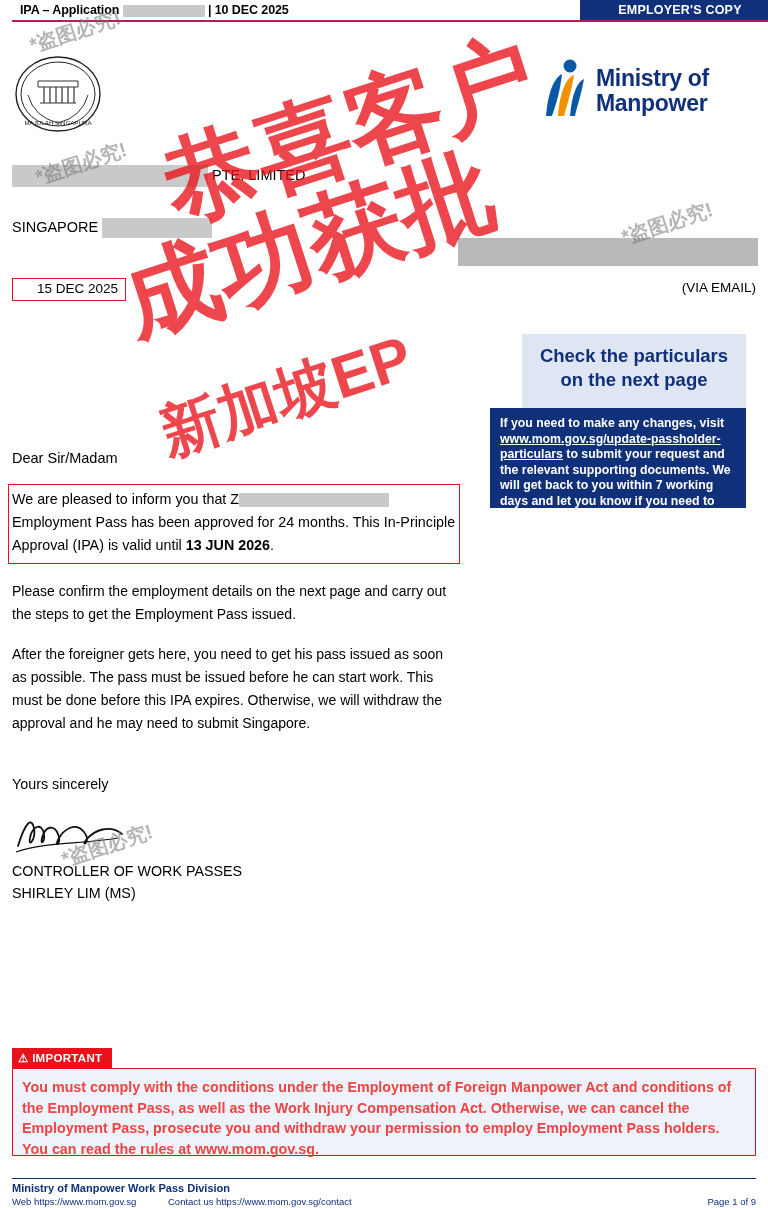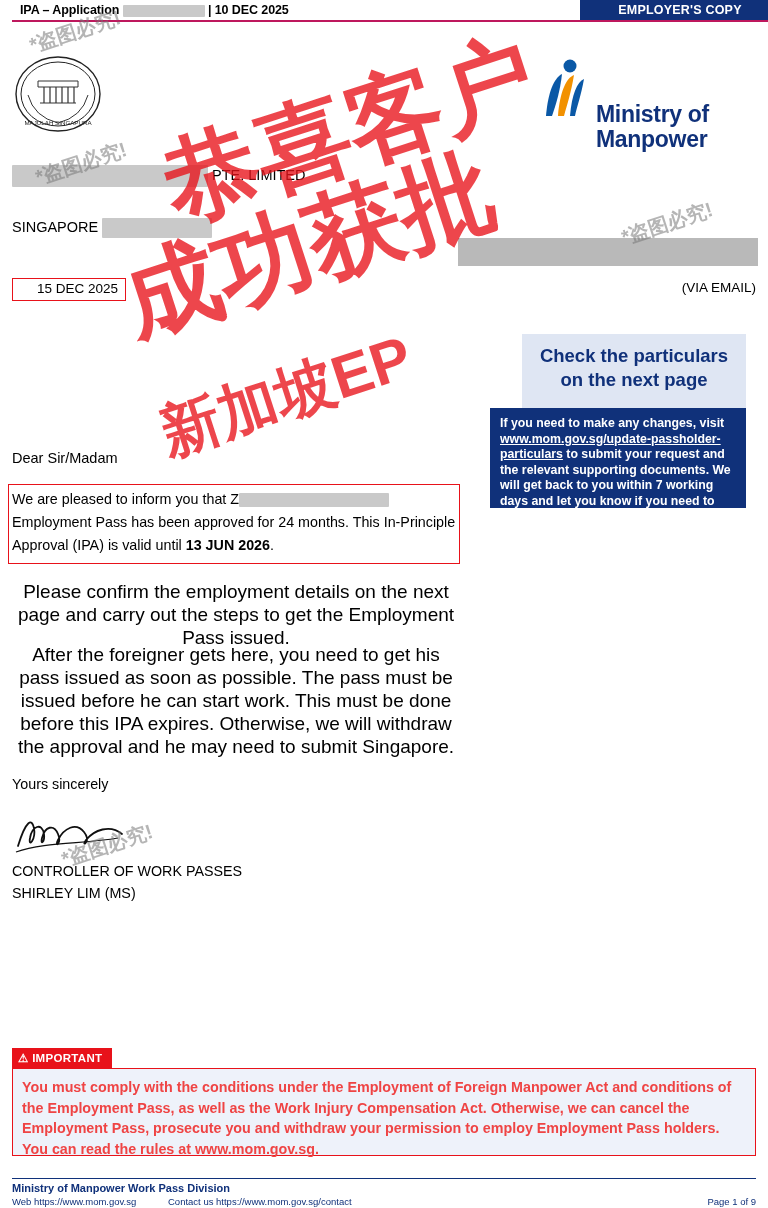--- a/index.html
+++ b/index.html
@@ -78,21 +78,20 @@
     width: 48px; height: 62px;
   }
   .mom-text {
     position: absolute;
     left: 68px; top: 20px;
     font-size: 23px;
     font-weight: bold;
     color: #10317a;
     line-height: 25px;
     letter-spacing: -0.3px;
-    margin-top: 36px;
   }
 
   
   .addr {
     position: absolute;
     left: 12px;
     font-size: 14.5px;
   }
   .addr-line1 { top: 165px; }
   .addr-line2 { top: 218px; }
@@ -186,23 +185,22 @@
     position: absolute;
     left: 12px; top: 488px;
     width: 448px;
     font-size: 14.3px;
     line-height: 23px;
   }
   .para {
     position: absolute;
     left: 12px;
     width: 448px;
-    font-size: 19px;
+    font-size: 14px;
     line-height: 23px;
-    text-align: center;
   }
   .p2 { top: 580px; }
   .p3 { top: 643px; }
   .sincerely { position: absolute; left: 12px; top: 776px; font-size: 14.3px; }
 
   
   .signature {
     position: absolute;
     left: 14px; top: 812px;
     width: 120px; height: 46px;

